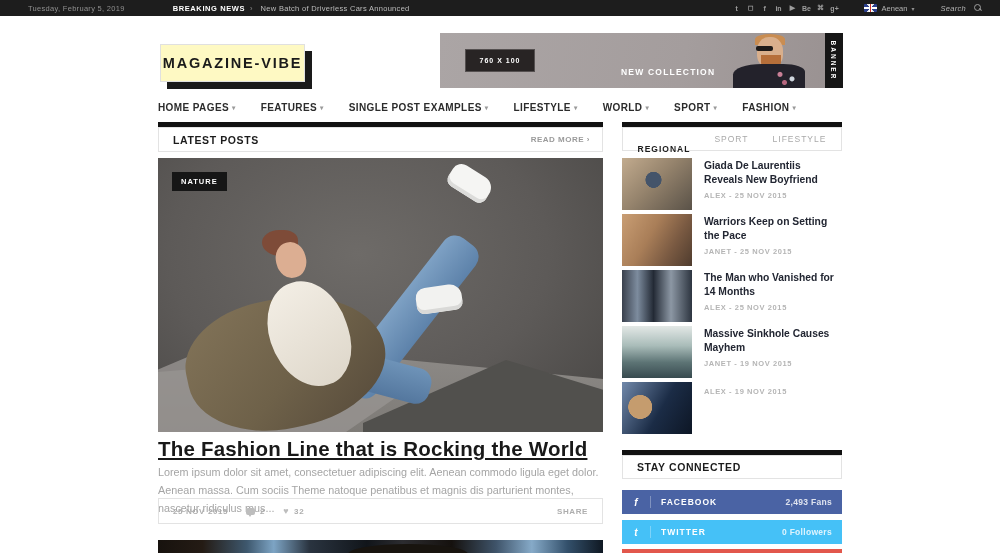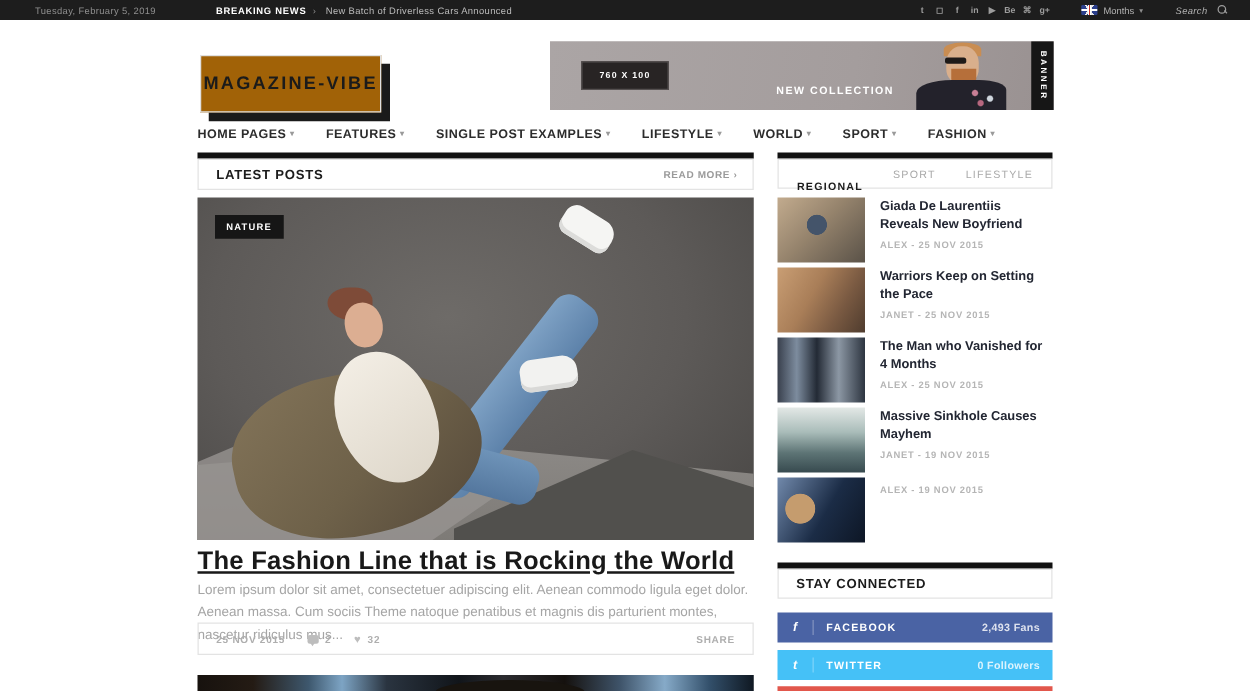--- a/index.html
+++ b/index.html
@@ -28,21 +28,21 @@
         linear-gradient(to bottom, transparent 46%, #c9342c 46%, #c9342c 54%, transparent 54%),
         linear-gradient(to right, transparent 46%, #c9342c 46%, #c9342c 54%, transparent 54%); }
   .topbar .lang { margin-left:5px; color:#b3b3b3; }
   .topbar .caret { margin-left:4px; font-size:6px; color:#8f8f8f; }
   .topbar .search-label { margin-left:26px; color:#b3b3b3; letter-spacing:.3px;font-style:italic; }
   .mag-icon { width:8px; height:8px; margin-left:8px; position:relative; }
   .mag-icon:before { content:""; position:absolute; left:0; top:0; width:5px; height:5px; border:1px solid #9d9d9d; border-radius:50%; }
   .mag-icon:after { content:""; position:absolute; left:5px; top:5px; width:3px; height:1px; background:#9d9d9d; transform:rotate(45deg); }
 
   
-  .logo-box { position:absolute; left:160px; top:44px; width:145px; height:46px; background:#a16207;
+  .logo-box { position:absolute; left:160px; top:44px; width:145px; height:38px; background:#fef9c3;
               border:1px solid #e0e0e0; box-shadow:7px 7px 0 #1a1a1a; display:flex; align-items:center; justify-content:center; }
   .logo-text { font-size:14.5px; font-weight:bold; color:#1b1b1b; letter-spacing:1.8px; }
 
   .banner { position:absolute; left:440px; top:33px; width:403px; height:55px; background:linear-gradient(100deg,#aba5a5 0%, #a49d9d 60%, #999191 100%); overflow:hidden; cursor:pointer; }
   .banner .size-box { position:absolute; left:25px; top:16px; width:70px; height:23px; background:#282424; border:1px solid #555050;
                       display:flex; align-items:center; justify-content:center; color:#fff; font-size:7px; font-weight:bold; letter-spacing:1px; }
   .banner .ad-title { position:absolute; left:118px; top:9px; font-size:29px; color:rgba(255,255,255,.42); letter-spacing:1px; white-space:nowrap; }
   .banner .ad-sub { position:absolute; left:181px; top:34px; font-size:8.5px; font-weight:bold; color:#ffffff; letter-spacing:1.2px; }
   .banner .man { position:absolute; right:18px; top:0; width:110px; height:55px; }
   .banner .man .head { position:absolute; right:42px; top:4px; width:26px; height:30px; background:#d9af8c; border-radius:45% 45% 40% 40%; }
@@ -149,21 +149,21 @@
         <span class="sico">t</span>
         <span class="sico">◻</span>
         <span class="sico">f</span>
         <span class="sico">in</span>
         <span class="sico">▶</span>
         <span class="sico">Be</span>
         <span class="sico">⌘</span>
         <span class="sico">g+</span>
       </div>
       <span class="flag"></span>
-      <span class="lang">Months</span>
+      <span class="lang">Aenean</span>
       <span class="caret">▾</span>
       <span class="search-label">Search</span>
       <span class="mag-icon"></span>
     </div>
   </div>
 
   <div class="logo-box">
     <span class="logo-text">MAGAZINE-VIBE</span>
   </div>
 
@@ -252,21 +252,21 @@
     <div class="side-item">
       <div class="side-thumb thumb-1"></div>
       <div class="side-body">
         <div class="side-title">Warriors Keep on Setting the Pace</div>
         <div class="side-meta">JANET -  25 NOV 2015</div>
       </div>
     </div>
     <div class="side-item">
       <div class="side-thumb thumb-2"></div>
       <div class="side-body">
-        <div class="side-title">The Man who Vanished for 4 Months</div>
+        <div class="side-title">The Man who Vanished for 14 Months</div>
         <div class="side-meta">ALEX -  25 NOV 2015</div>
       </div>
     </div>
     <div class="side-item">
       <div class="side-thumb thumb-3"></div>
       <div class="side-body">
         <div class="side-title">Massive Sinkhole Causes Mayhem</div>
         <div class="side-meta">JANET -  19 NOV 2015</div>
       </div>
     </div>

